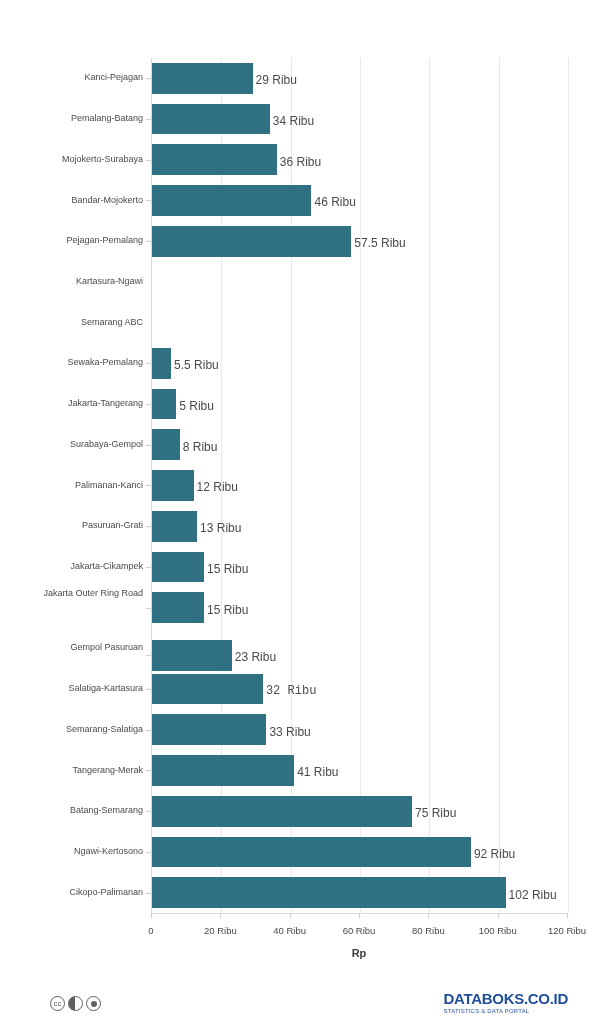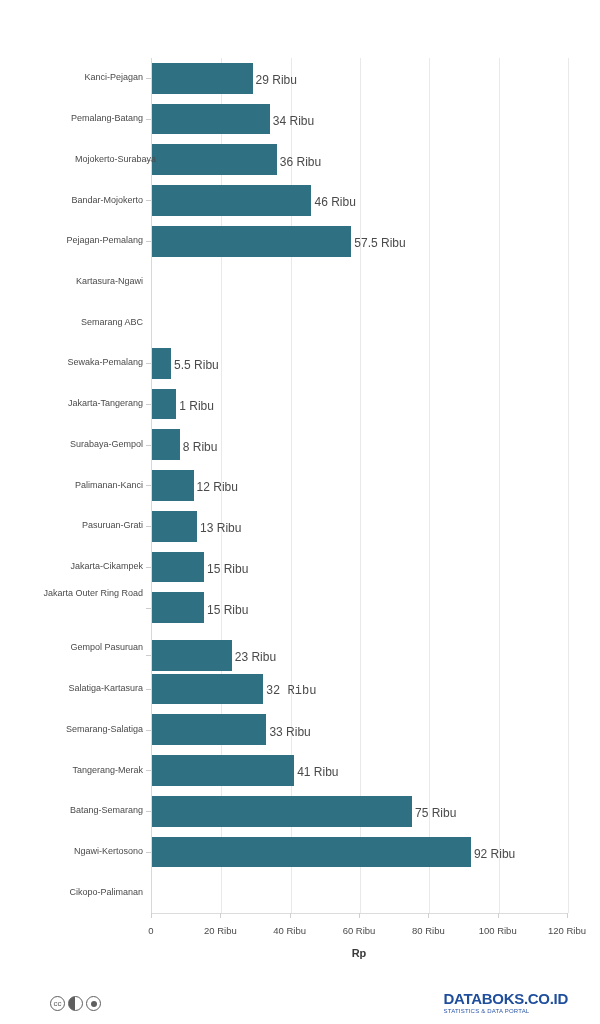--- a/index.html
+++ b/index.html
@@ -223,21 +223,21 @@
         <div class="bar-value" style="left: 202.333px; top: 15.3571px;">57.5 Ribu</div>
         <div class="cat-tick" style="top: 20.3571px;"></div>
       </div>
       <div class="bar-row" style="top: 285px; height: 40.7143px;">
         <div class="bar" style="width: 19.0667px; background: rgb(47, 113, 131); height: 30.7143px;"></div>
         <div class="bar-value" style="left: 22.0667px; top: 15.3571px;">5.5 Ribu</div>
         <div class="cat-tick" style="top: 20.3571px;"></div>
       </div>
       <div class="bar-row" style="top: 325.714px; height: 40.7143px;">
         <div class="bar" style="width: 24.2667px; background: rgb(47, 113, 131); height: 30.7143px;"></div>
-        <div class="bar-value" style="left: 27.2667px; top: 15.3571px;">1 Ribu</div>
+        <div class="bar-value" style="left: 27.2667px; top: 15.3571px;">5 Ribu</div>
         <div class="cat-tick" style="top: 20.3571px;"></div>
       </div>
       <div class="bar-row" style="top: 366.429px; height: 40.7143px;">
         <div class="bar" style="width: 27.7333px; background: rgb(47, 113, 131); height: 30.7143px;"></div>
         <div class="bar-value" style="left: 30.7333px; top: 15.3571px;">8 Ribu</div>
         <div class="cat-tick" style="top: 20.3571px;"></div>
       </div>
       <div class="bar-row" style="top: 407.143px; height: 40.7143px;">
         <div class="bar" style="width: 41.6px; background: rgb(47, 113, 131); height: 30.7143px;"></div>
         <div class="bar-value" style="left: 44.6px; top: 15.3571px;">12 Ribu</div>
@@ -279,20 +279,25 @@
         <div class="cat-tick" style="top: 20.3571px;"></div>
       </div>
       <div class="bar-row" style="top: 732.857px; height: 40.7143px;">
         <div class="bar" style="width: 260px; background: rgb(47, 113, 131); height: 30.7143px;"></div>
         <div class="bar-value" style="left: 263px; top: 15.3571px;">75 Ribu</div>
         <div class="cat-tick" style="top: 20.3571px;"></div>
       </div>
       <div class="bar-row" style="top: 773.571px; height: 40.7143px; padding-left: 28px;">
         <div class="bar" style="width: 318.933px; background: rgb(47, 113, 131); height: 30.7143px;"></div>
         <div class="bar-value" style="left: 321.933px; top: 15.3571px;">92 Ribu</div>
+        <div class="cat-tick" style="top: 20.3571px;"></div>
+      </div>
+      <div class="bar-row" style="top: 814.286px; height: 40.7143px;">
+        <div class="bar" style="width: 353.6px; background: rgb(47, 113, 131); height: 30.7143px;"></div>
+        <div class="bar-value" style="left: 356.6px; top: 15.3571px;">102 Ribu</div>
         <div class="cat-tick" style="top: 20.3571px;"></div>
       </div>
     </div>
 
   <div class="axis-bottom-line"></div>
 
   <div id="xaxis-title">Rp</div>
 
   <div id="footer-cc">
     <div class="cc-badge">cc</div>
@@ -300,21 +305,21 @@
     <div class="cc-badge dot"></div>
   </div>
 
   <div id="footer-logo">
     <div id="logo-main"><span>DATABOKS</span><span class="tld">.CO.ID</span></div>
     <div id="logo-tagline">STATISTICS &amp; DATA PORTAL</div>
   </div>
 
 <div class="cat-label" style="top: 72.3571px; right: 457px;">Kanci-Pejagan</div>
     <div class="cat-label" style="top: 113.071px; right: 457px;">Pemalang-Batang</div>
-    <div class="cat-label" style="top: 153.786px; right: 444px;">Mojokerto-Surabaya</div>
+    <div class="cat-label" style="top: 153.786px; right: 457px;">Mojokerto-Surabaya</div>
     <div class="cat-label" style="top: 194.5px; right: 457px;">Bandar-Mojokerto</div>
     <div class="cat-label" style="top: 235.214px; right: 457px;">Pejagan-Pemalang</div>
     <div class="cat-label" style="top: 275.929px; right: 457px;">Kartasura-Ngawi</div>
     <div class="cat-label" style="top: 316.643px; right: 457px;">Semarang ABC</div>
     <div class="cat-label" style="top: 357.357px; right: 457px;">Sewaka-Pemalang</div>
     <div class="cat-label" style="top: 398.071px; right: 457px;">Jakarta-Tangerang</div>
     <div class="cat-label" style="top: 438.786px; right: 457px;">Surabaya-Gempol</div>
     <div class="cat-label" style="top: 479.5px; right: 457px;">Palimanan-Kanci</div>
     <div class="cat-label" style="top: 520.214px; right: 457px;">Pasuruan-Grati</div>
     <div class="cat-label" style="top: 560.929px; right: 457px; text-align: center;">Jakarta-Cikampek</div>

